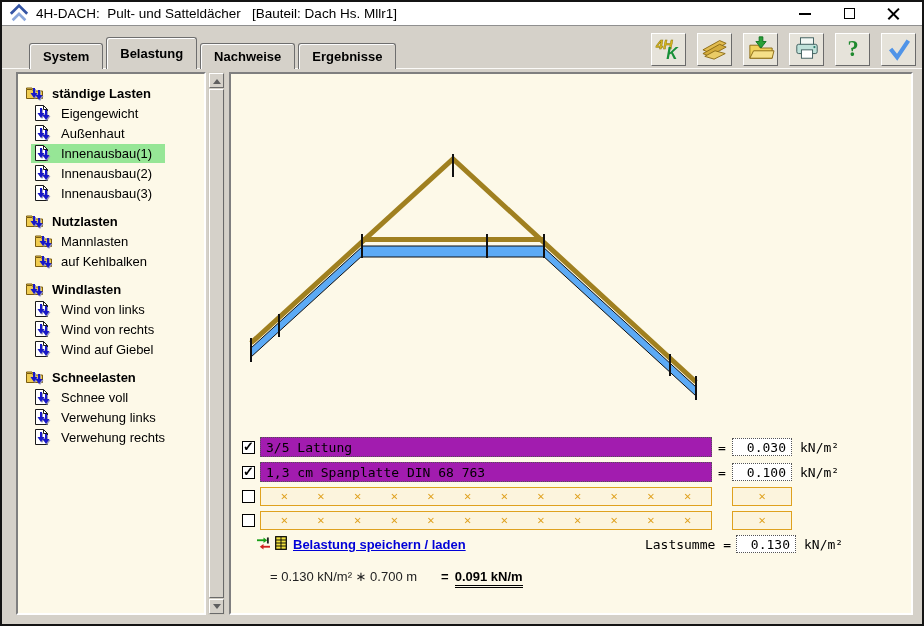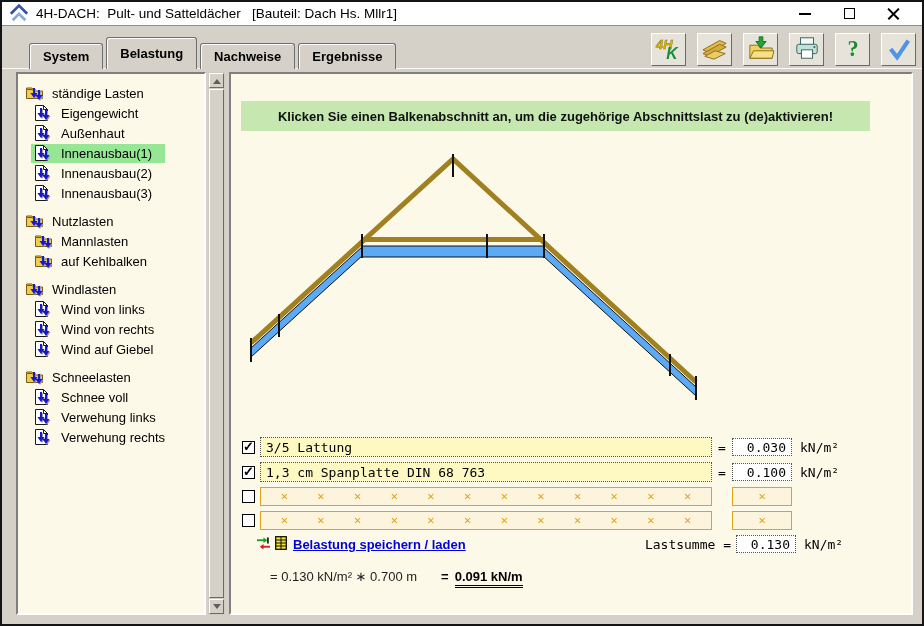--- a/index.html
+++ b/index.html
@@ -42,42 +42,42 @@
     border:1px solid; border-color:#FFFFFF #6a6a6a #6a6a6a #FFFFFF; display:flex; align-items:center; justify-content:center; }
   .sb-up { top:1px; } .sb-down { bottom:1px; }
   .sb-thumb { position:absolute; left:1px; top:17px; bottom:17px; width:15px; background:#D5D1C9;
     border:1px solid; border-color:#FFFFFF #6a6a6a #6a6a6a #FFFFFF; }
   .arr-up { width:0; height:0; border:4px solid transparent; border-bottom:5px solid #5f5f5f; margin-bottom:3px; }
   .arr-down { width:0; height:0; border:4px solid transparent; border-top:5px solid #5f5f5f; margin-top:3px; }
   
   .tree { padding-top:9px; }
   .tree-row { display:flex; align-items:center; height:20px; font-size:13px; color:#000; }
   .tree-row.gap { margin-top:8px; }
-  .tree-row.bold { font-weight:normal; }
+  .tree-row.bold { font-weight:bold; }
   .sel { display:flex; align-items:center; height:19px; padding:0 13px 0 2px; }
   .lvl0 .sel { margin-left:4px; } .lvl1 .sel { margin-left:13px; }
   .tree-row.selected .sel { background:var(--selection-green,#96E696); }
   .ticon { width:24px; display:flex; align-items:center; }
   .tlabel { margin-left:4px; white-space:nowrap; }
   
   .banner { position:absolute; left:10px; top:27px; width:629px; height:30px;
     background:var(--banner-green,#C6E8B0); display:flex; align-items:center; justify-content:center;
     font-size:13px; font-weight:bold; color:#111; }
   .roof-svg { position:absolute; left:0; top:60px; }
   .beam-blue { fill:var(--load-blue,#5CAAF5); stroke:#101010; stroke-width:1; }
   .rafter { stroke:var(--rafter-brown,#A08020); stroke-width:5; fill:none; }
   .collar-brown { fill:var(--rafter-brown,#A08020); }
   .tick { stroke:#101010; stroke-width:2; }
   .diagram-label { position:absolute; left:460px; top:160px; font-size:13px; font-weight:bold; line-height:22px; color:#000; }
   
   .lrow { position:absolute; left:11px; display:flex; align-items:center; height:20px; }
   .cb { width:13px; height:13px; border:1.5px solid #000; background:#fff; margin-right:5px;
     position:relative; flex:0 0 auto; }
   .chk { position:absolute; left:0px; top:-3px; font-size:13px; font-weight:bold; color:#000; }
-  .tfield { width:452px; height:20px; background:#fef9c3; border:1px dotted #555; padding:0 5px;
+  .tfield { width:452px; height:20px; background:#a21caf; border:1px dotted #555; padding:0 5px;
     font-family:"DejaVu Sans Mono", monospace; font-size:13px; display:flex; align-items:center; overflow:hidden; }
   .eq { width:14px; text-align:center; font-family:"DejaVu Sans Mono", monospace; font-size:13px; margin:0 3px; }
   .eq.hidden { visibility:hidden; }
   .vfield { width:60px; height:18px; background:#fff; border:1px dotted #555; padding:0 5px;
     font-family:"DejaVu Sans Mono", monospace; font-size:13px; display:flex; align-items:center; justify-content:flex-end; }
   .unit { margin-left:8px; font-family:"DejaVu Sans Mono", monospace; font-size:13px; color:#000; }
   .tfield.disabled, .vfield.disabled { background:#FCF4DD; border:1px solid var(--disabled-orange,#DFA11E);
     height:19px; display:flex; justify-content:space-around; align-items:center; }
   .xmark { color:var(--disabled-orange,#DFA11E); font-size:12px; font-weight:bold; }
   
@@ -604,21 +604,20 @@
     <div class="sb-btn sb-up">
         <span class="arr-up"></span>
       </div>
     <div class="sb-thumb"></div>
     <div class="sb-btn sb-down">
         <span class="arr-down"></span>
       </div>
   </div>
 
   <div class="panel mainpanel">
-    <div class="banner">Klicken Sie einen Balkenabschnitt an, um die zugehörige Abschnittslast zu (de)aktivieren!</div>
 
     <svg class="roof-svg" width="684" height="310" viewBox="0 0 684 310">
       <g>
         <polygon class="beam-blue" points="20,214 132,112 132,121 20,223"></polygon>
         <polygon class="beam-blue" points="311,112 465,253 465,262 311,121"></polygon>
         <rect class="beam-blue" x="131" y="112" width="182" height="11"></rect>
       </g>
       <path class="rafter" d="M20,209 L222,25 L465,248"></path>
       <rect class="collar-brown" x="131" y="103" width="182" height="5"></rect>
       <g>

